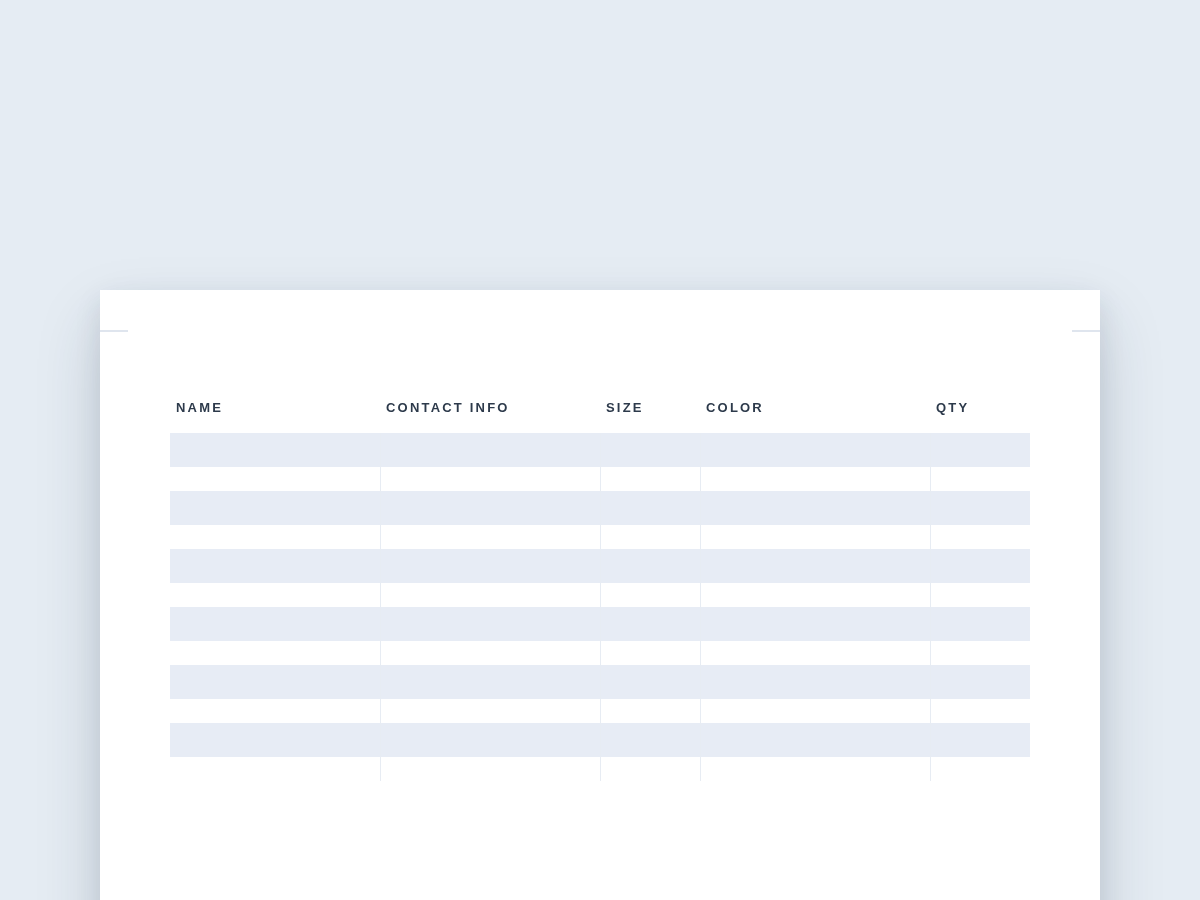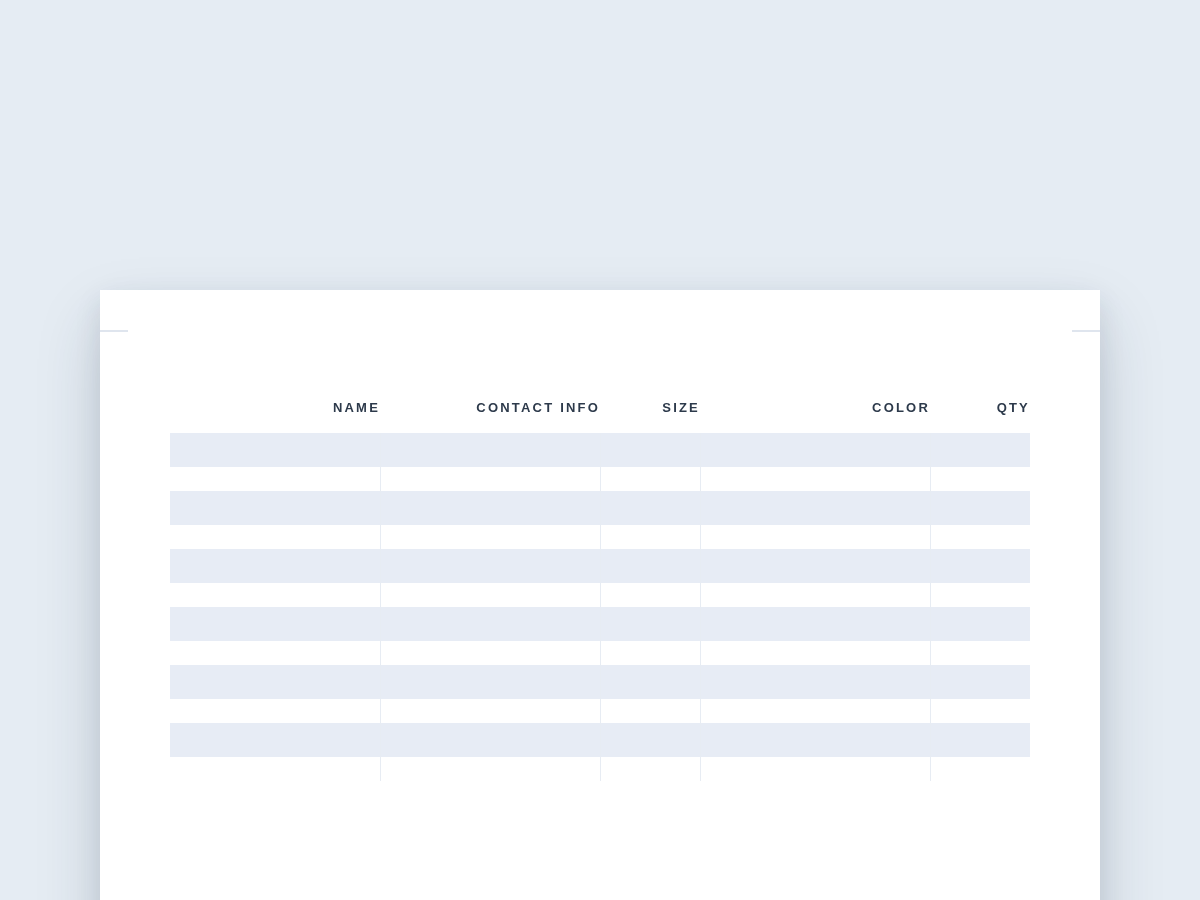--- a/index.html
+++ b/index.html
@@ -44,21 +44,21 @@
     border-collapse: collapse;
     table-layout: fixed;
   }
   table.order col.c-name    { width: 210px; }
   table.order col.c-contact { width: 220px; }
   table.order col.c-size    { width: 100px; }
   table.order col.c-color   { width: 230px; }
   table.order col.c-qty     { width: 100px; }
 
   table.order th {
-    text-align: right;
+    text-align: left;
     font-size: 13px;
     font-weight: 700;
     letter-spacing: 2.2px;
     color: #2d3a4b;
     padding: 0 0 18px 6px;
     text-transform: uppercase;
   }
   table.order td {
     height: 34px;
     border-left: 1px solid #e7ecf3;

